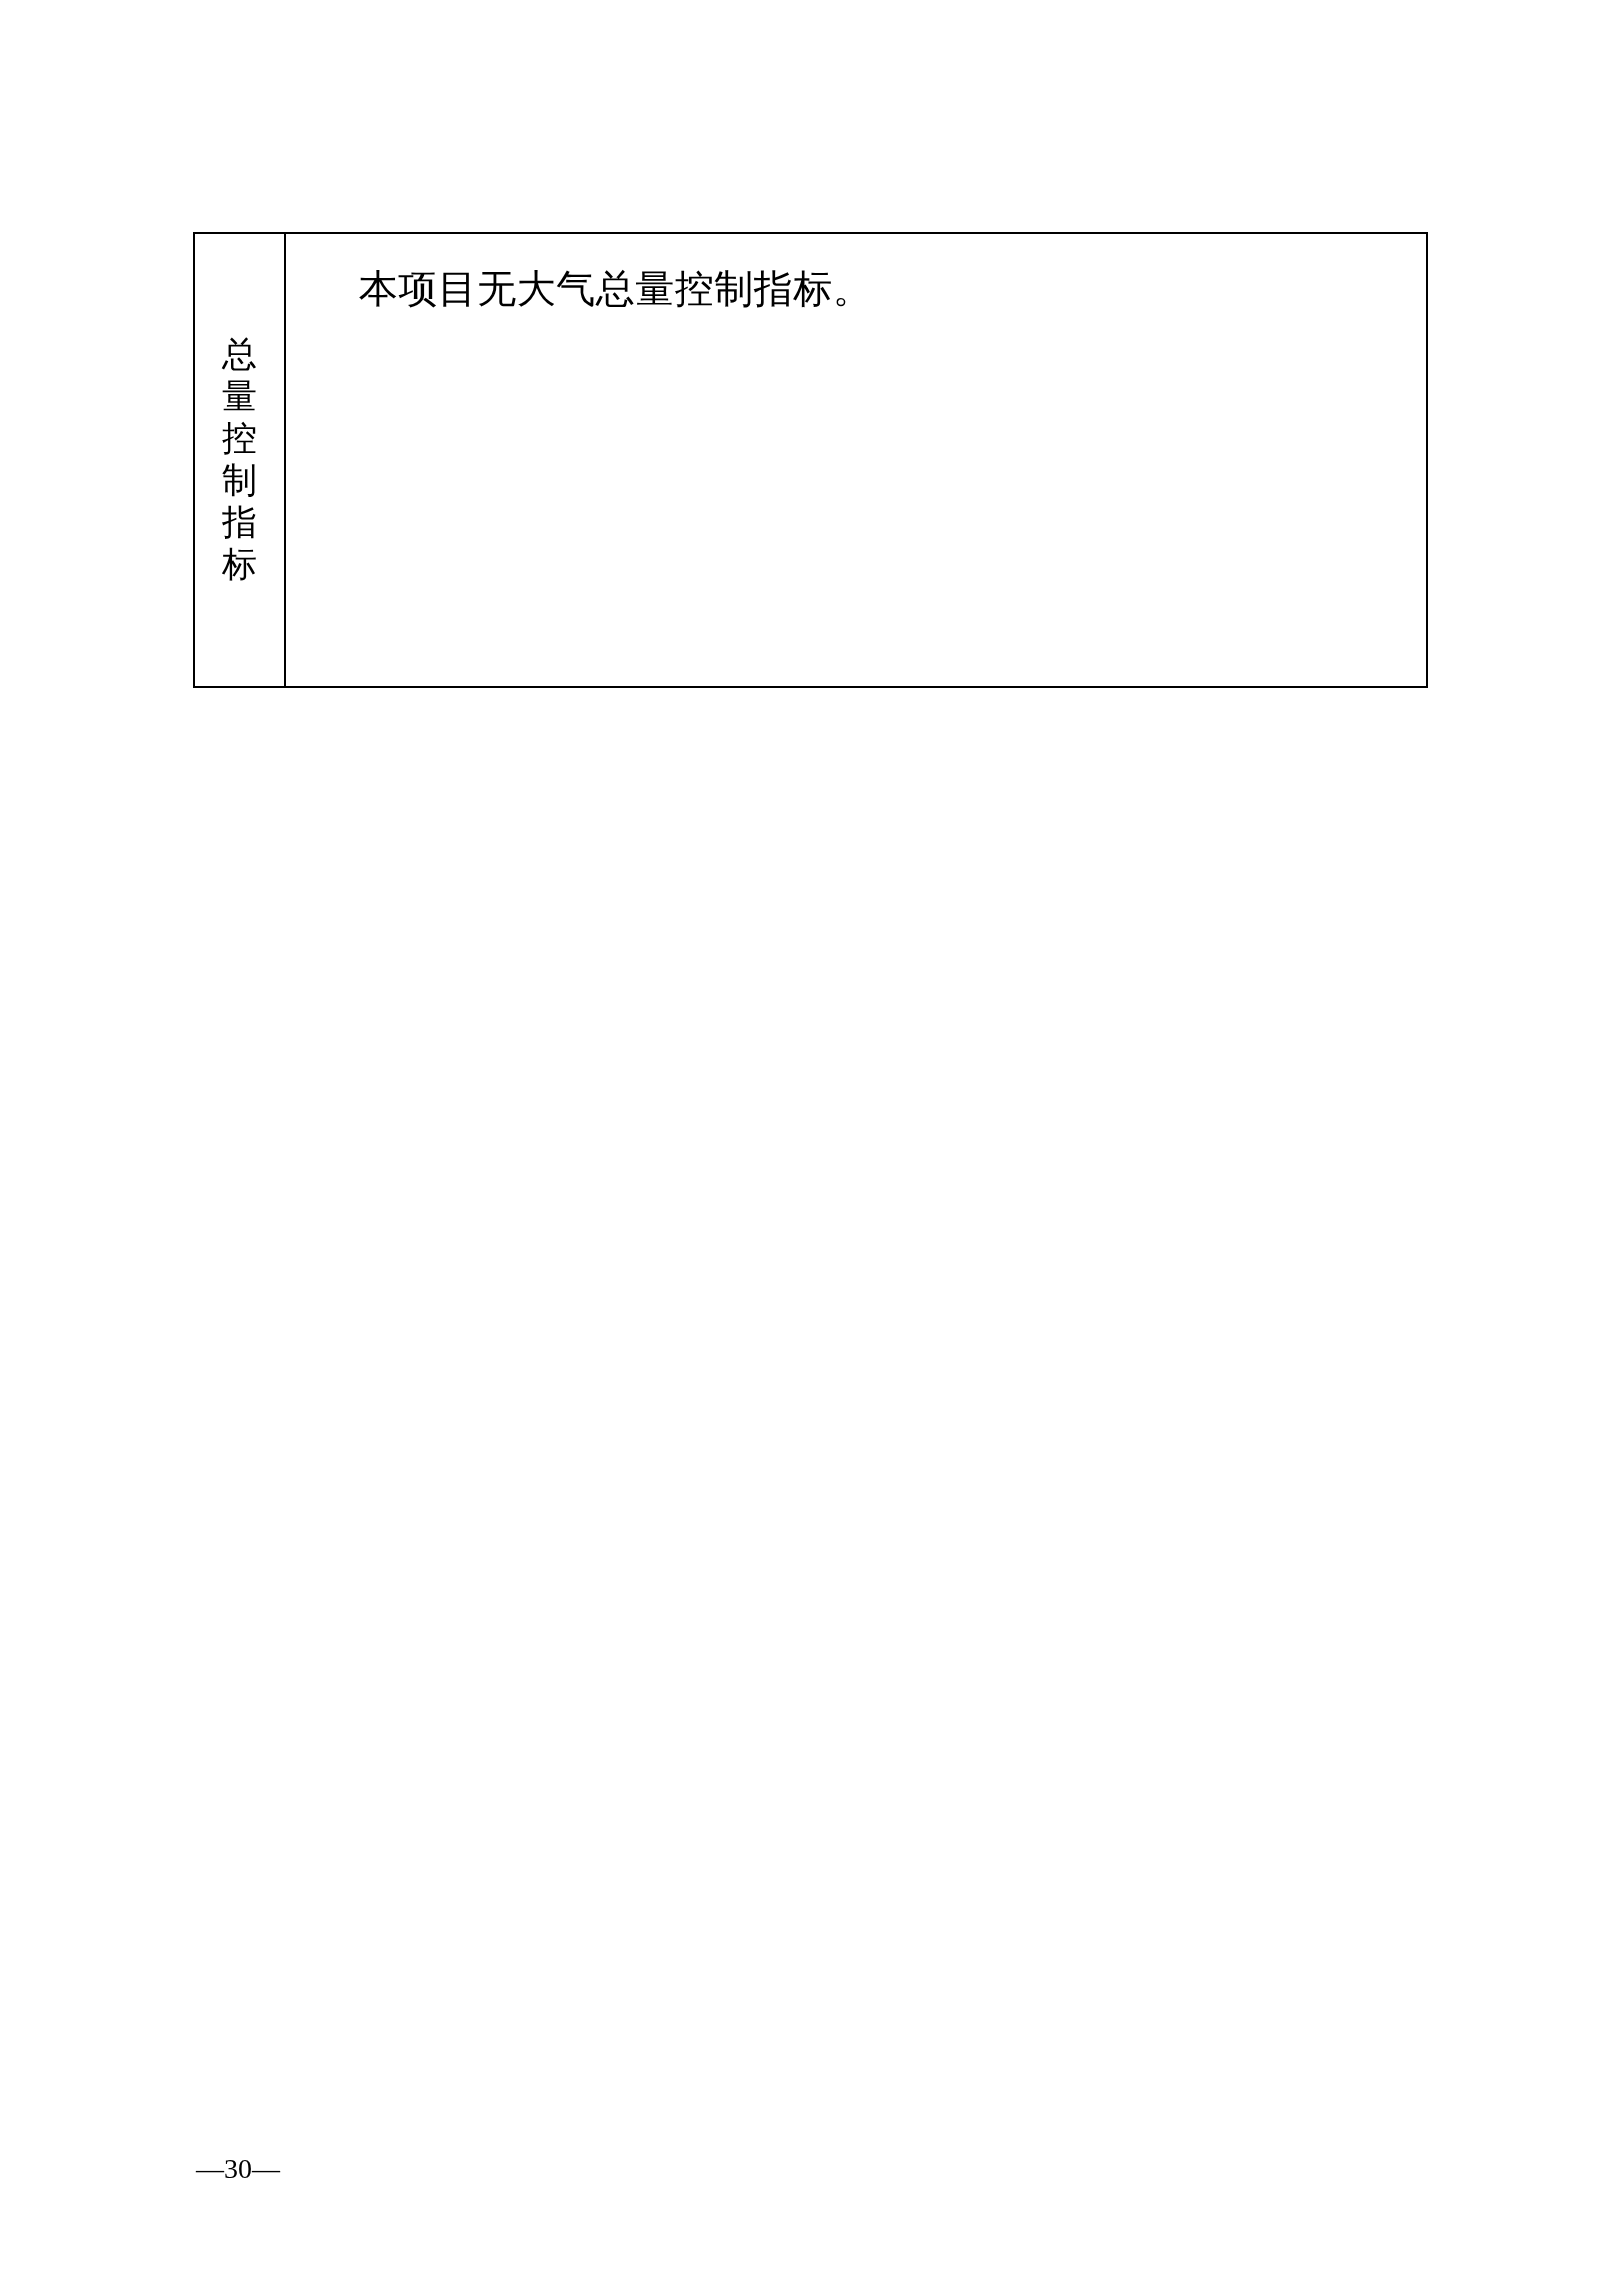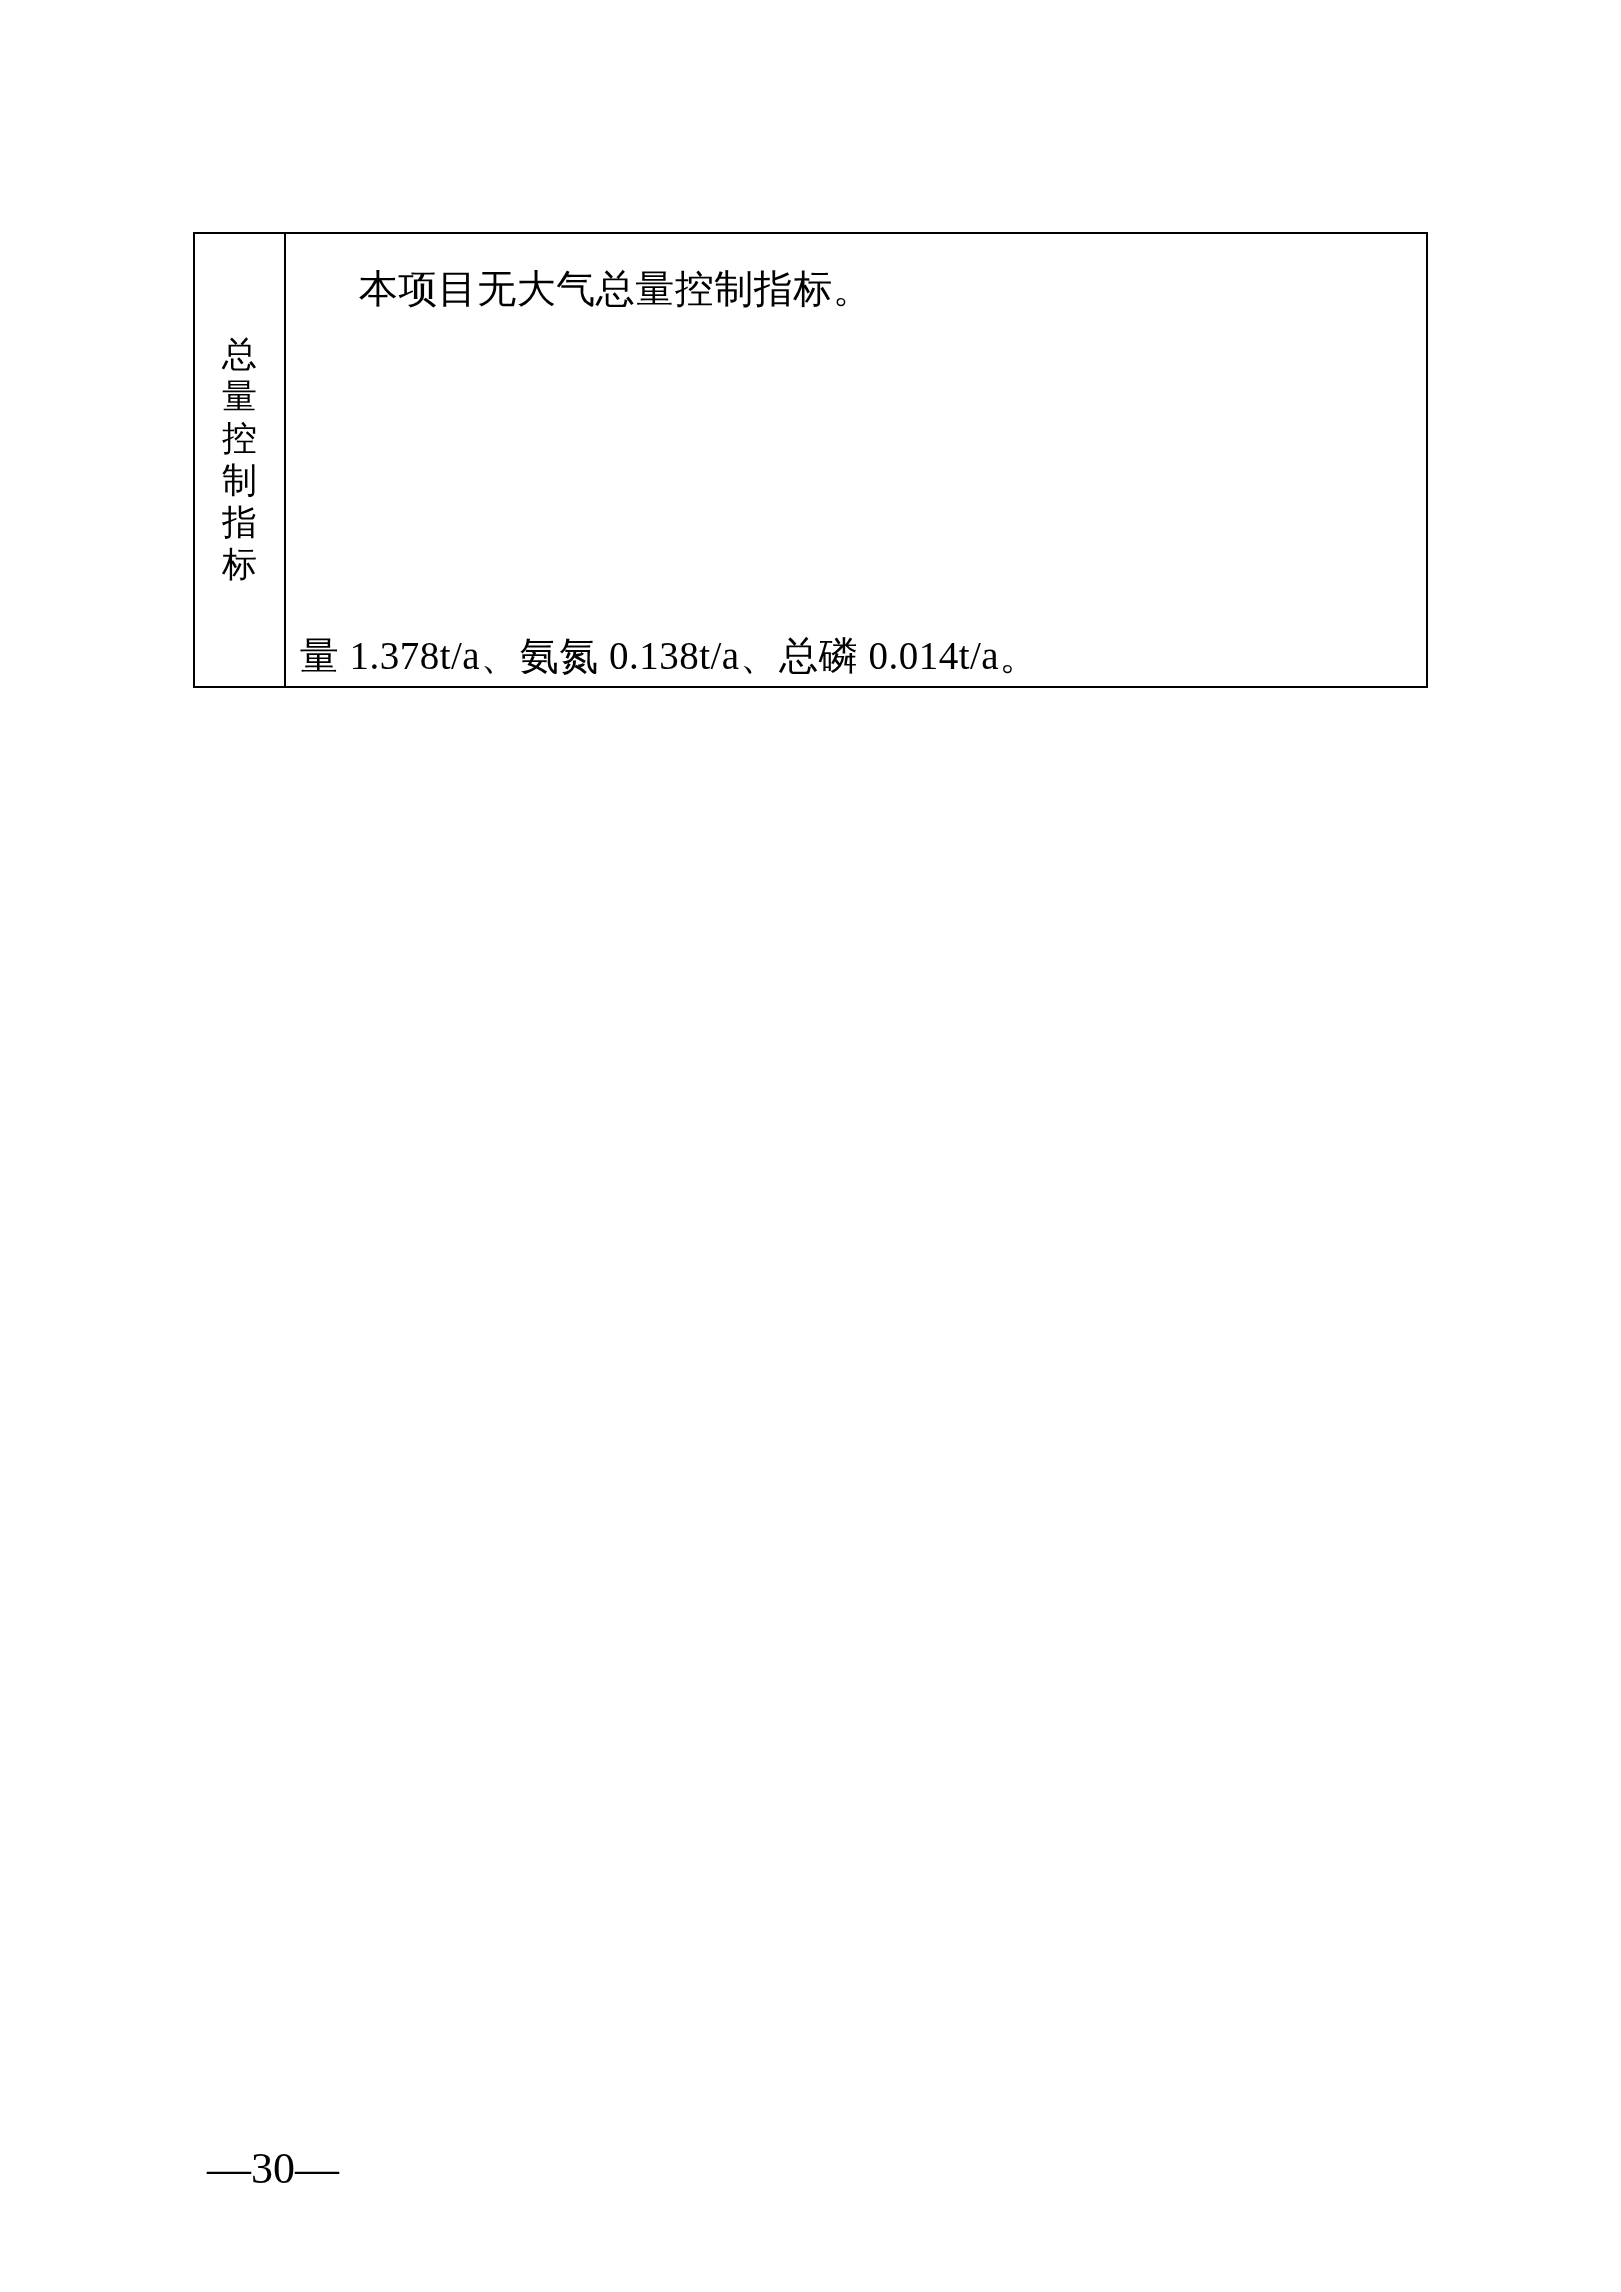--- a/index.html
+++ b/index.html
@@ -61,23 +61,23 @@
     white-space: nowrap;
     letter-spacing: 0.5px;
   }
   .text-line.indent {
     text-indent: 59px;
   }
 
   
   .page-number {
     position: absolute;
-    left: 207px;
+    left: 196px;
     top: 2149px;
-    font-size: 44px;
+    font-size: 28px;
     line-height: 39px;
     letter-spacing: 0;
   }
 </style>
 </head>
 <body>
 
 <div class="page">
 
   <div class="doc-table">
@@ -86,21 +86,20 @@
       <span class="vchar">总</span>
       <span class="vchar">量</span>
       <span class="vchar">控</span>
       <span class="vchar">制</span>
       <span class="vchar">指</span>
       <span class="vchar">标</span>
     </div>
 
     <div class="content-cell">
       <div class="text-line indent">本项目无大气总量控制指标。</div>
-      <div class="text-line">量 1.378t/a、氨氮 0.138t/a、总磷 0.014t/a。</div>
     </div>
 
   </div>
 
   <div class="page-number">—30—</div>
 
 </div>
 
 
 </body></html>

